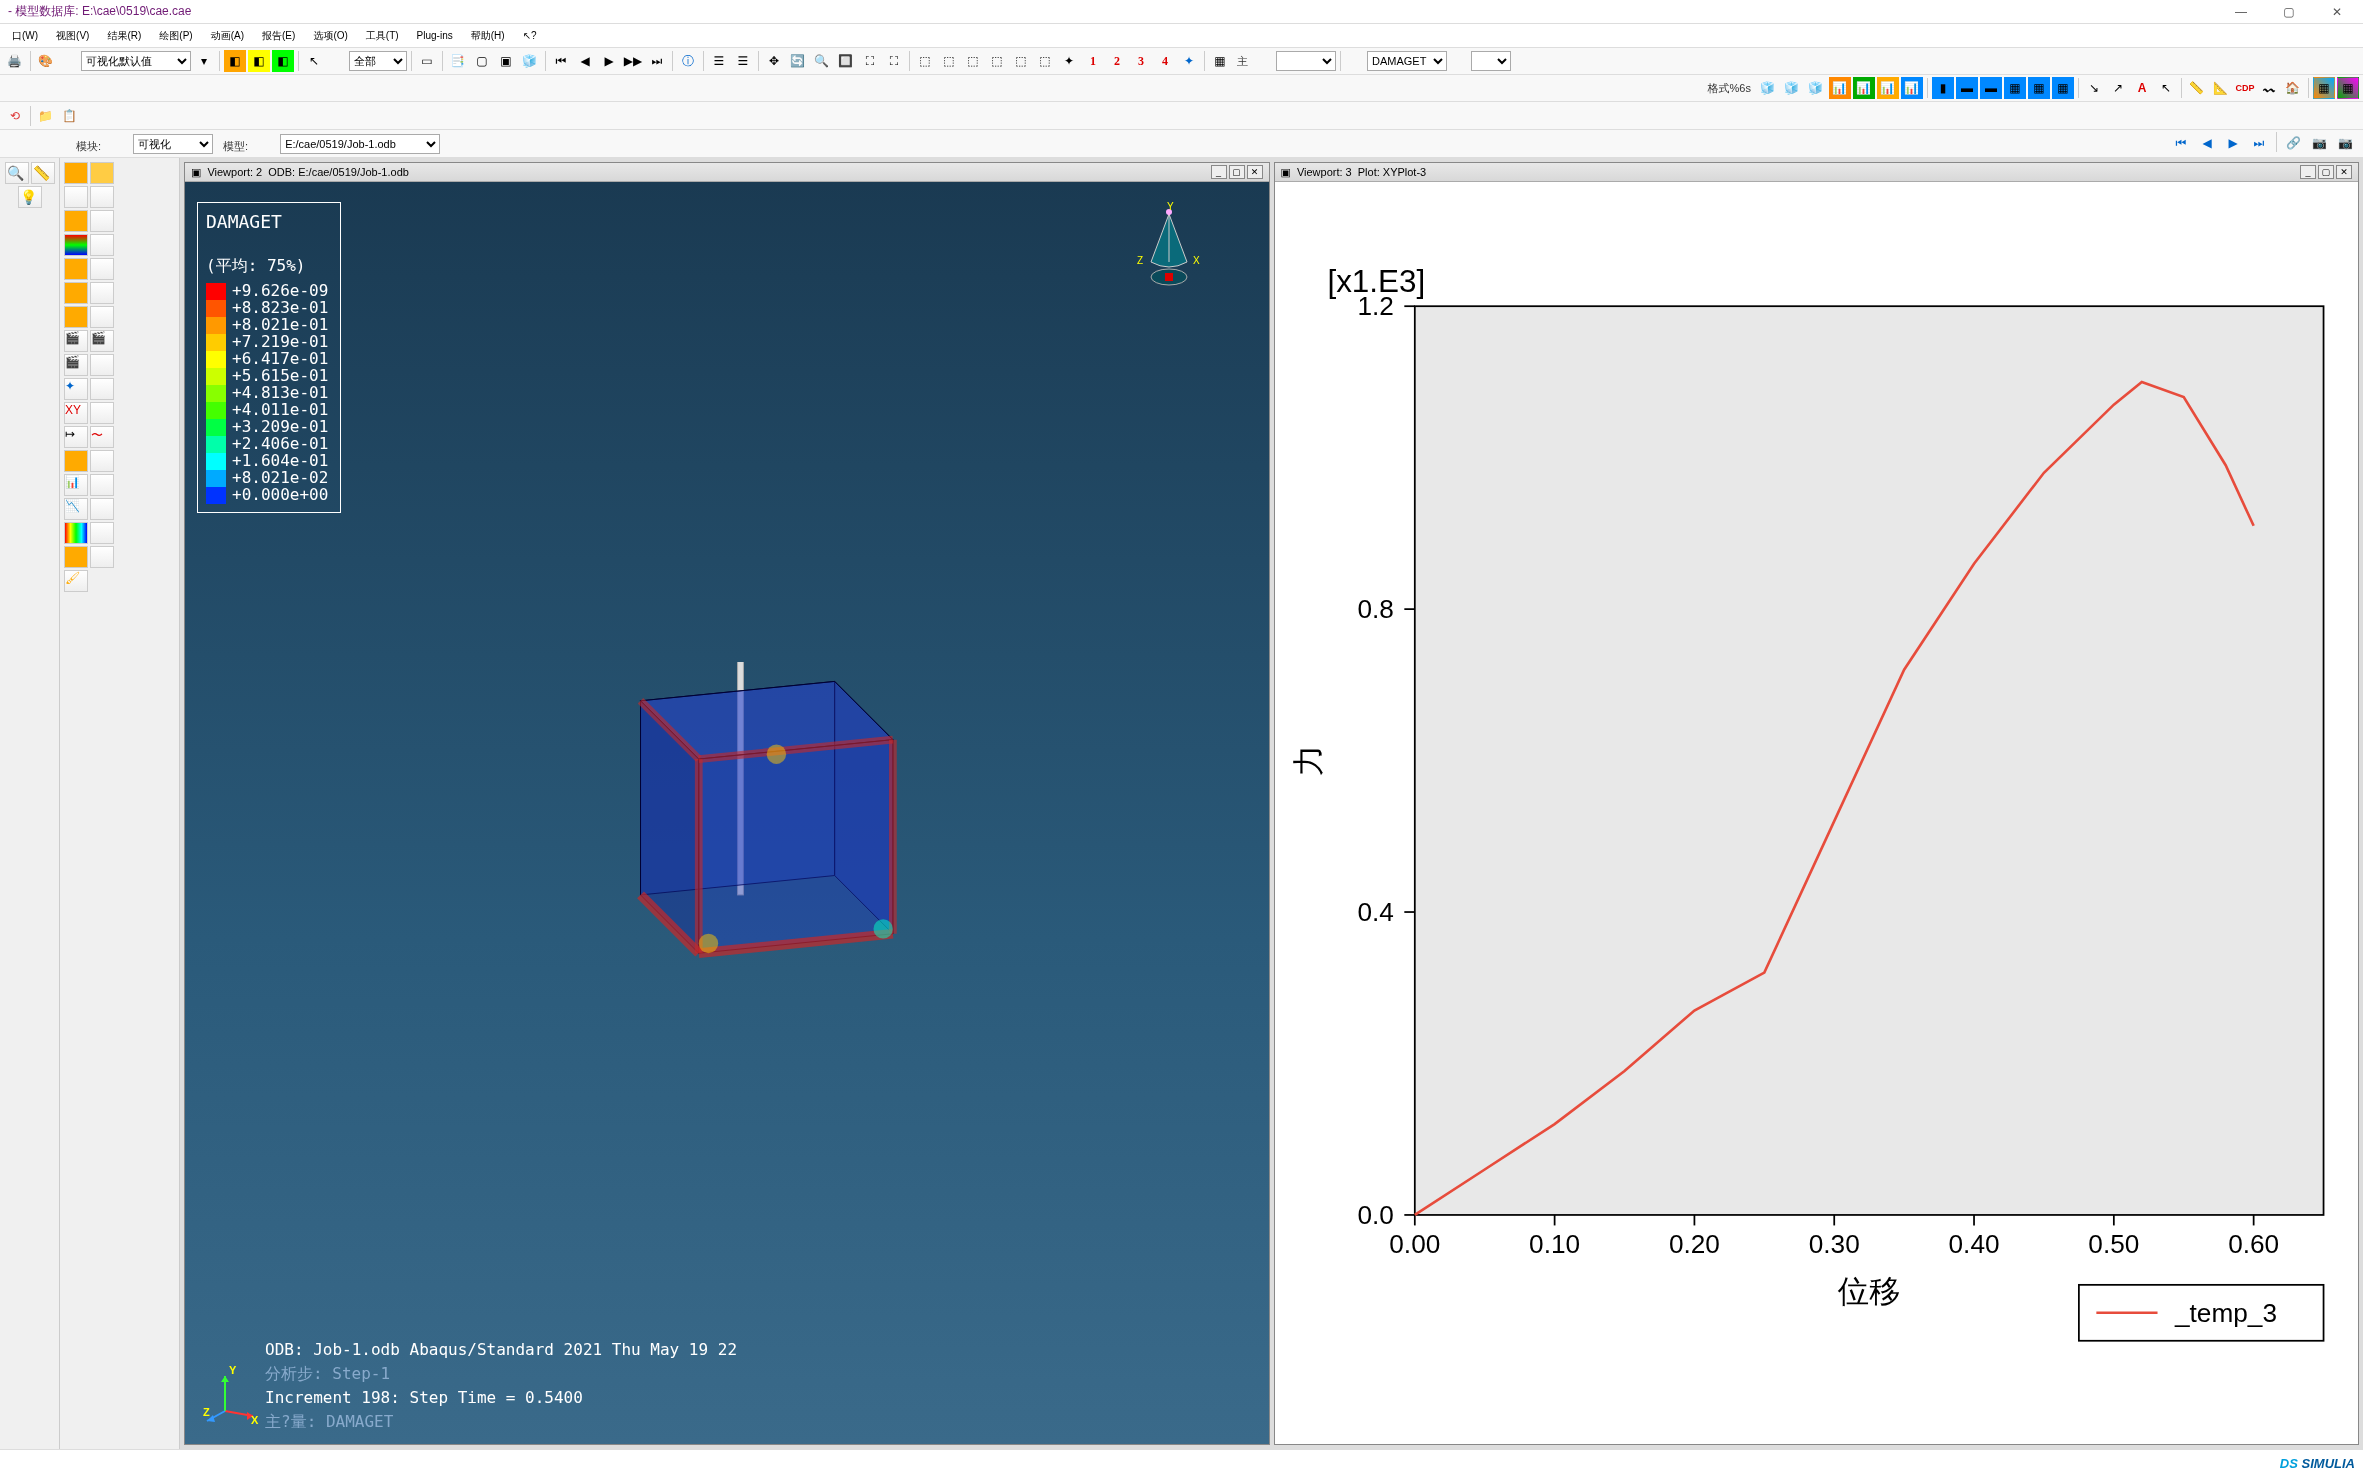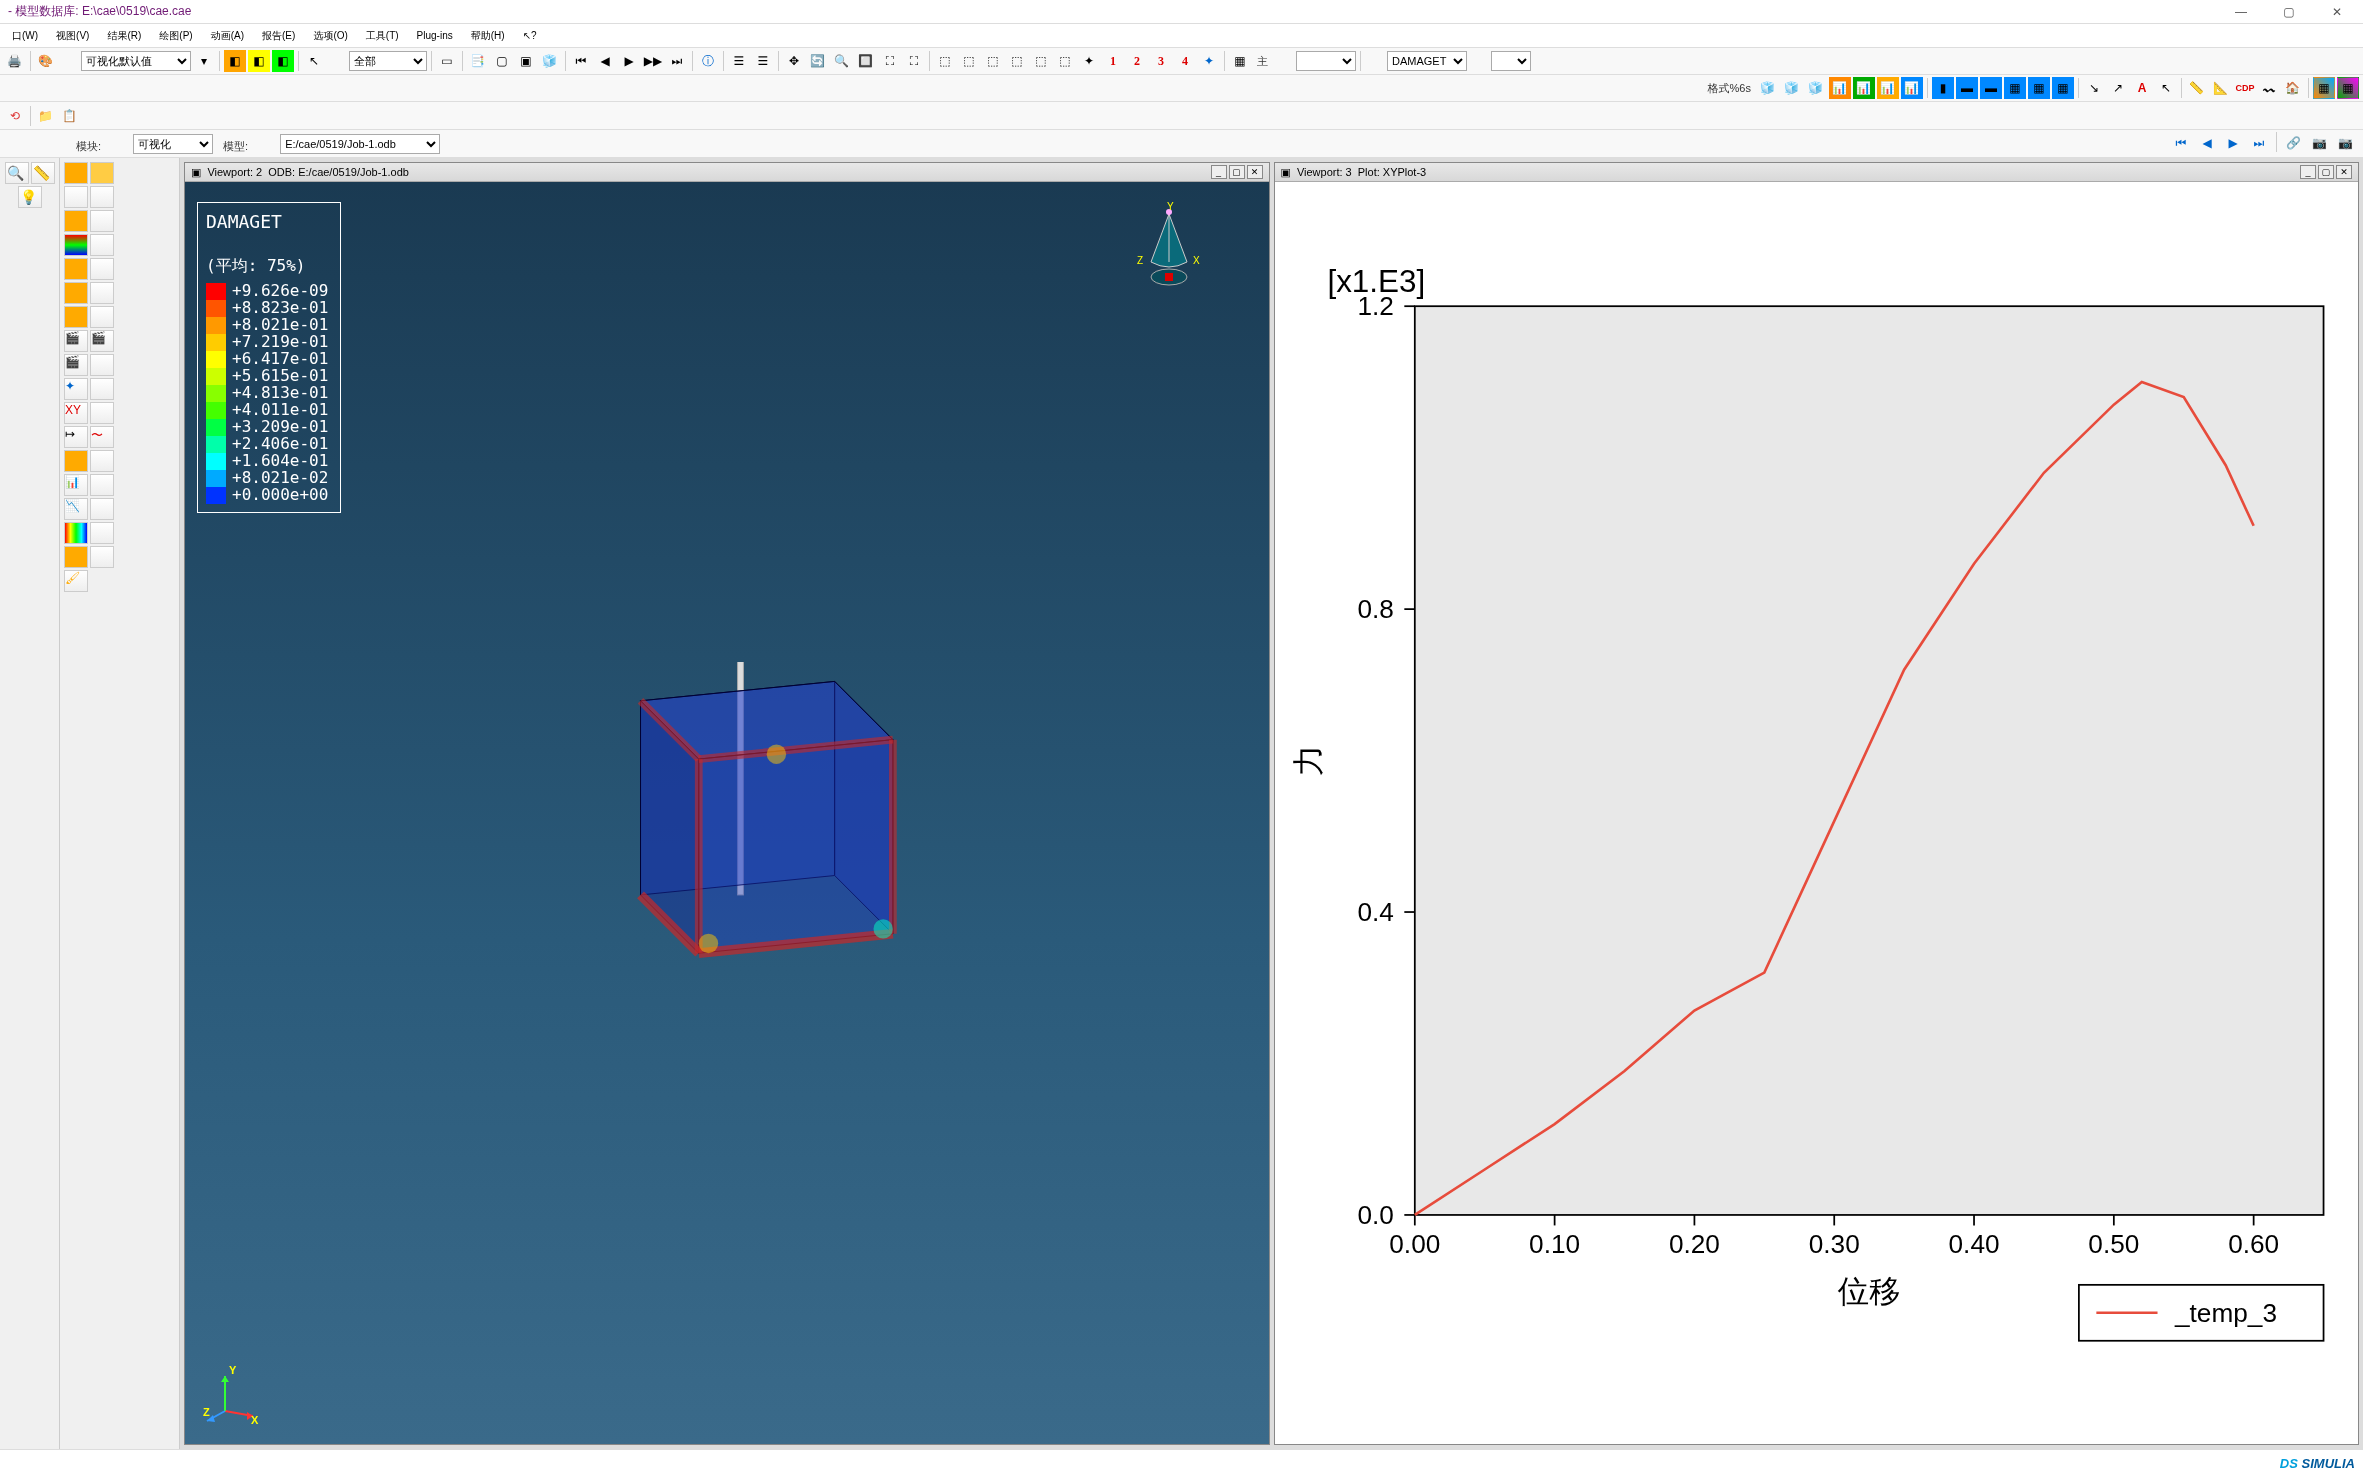--- a/index.html
+++ b/index.html
@@ -88,21 +88,21 @@
     <select class="combo" style="width:110px">
       <option>可视化默认值</option>
     </select>
     <div class="tool-btn">▾</div>
     <div class="tool-sep"></div>
     <div class="tool-btn" style="background:#ffa500">◧</div>
     <div class="tool-btn" style="background:#ff0">◧</div>
     <div class="tool-btn" style="background:#0f0">◧</div>
     <div class="tool-sep"></div>
     <div class="tool-btn">↖</div>
-    <select class="combo" style="width:78px">
+    <select class="combo" style="width:58px">
       <option>全部</option>
     </select>
     <div class="tool-sep"></div>
     <div class="tool-btn">▭</div>
     <div class="tool-sep"></div>
     <div class="tool-btn">📑</div>
     <div class="tool-btn">▢</div>
     <div class="tool-btn">▣</div>
     <div class="tool-btn">🧊</div>
     <div class="tool-sep"></div>
@@ -403,20 +403,26 @@
               <line x1="22" y1="45" x2="50" y2="50" stroke="#f33" stroke-width="2"></line>
               <polygon points="50,50 44,46 44,54" fill="#f33"></polygon>
               <line x1="22" y1="45" x2="22" y2="10" stroke="#3f3" stroke-width="2"></line>
               <polygon points="22,10 18,16 26,16" fill="#3f3"></polygon>
               <line x1="22" y1="45" x2="4" y2="55" stroke="#39f" stroke-width="2"></line>
               <polygon points="4,55 10,49 12,56" fill="#39f"></polygon>
               <text x="26" y="8" fill="#ff0" font-size="11" font-weight="bold">Y</text>
               <text x="48" y="58" fill="#ff0" font-size="11" font-weight="bold">X</text>
               <text x="0" y="50" fill="#ff0" font-size="11" font-weight="bold">Z</text>
             </svg>
+            <div class="bottom-info" style="left:80px">
+              <div>ODB: Job-1.odb    Abaqus/Standard 2021    Thu May 19 22</div>
+              <div class="faded">分析步: Step-1</div>
+              <div>Increment    198: Step Time =   0.5400</div>
+              <div class="faded">主?量: DAMAGET</div>
+            </div>
           </div>
         </div>
       </div>
 
       <div class="viewport">
         <div class="vp-header">
           <span>▣</span>
           <span>Viewport: 3</span>
           <span>Plot: XYPlot-3</span>
           <div class="vp-ctrls">

